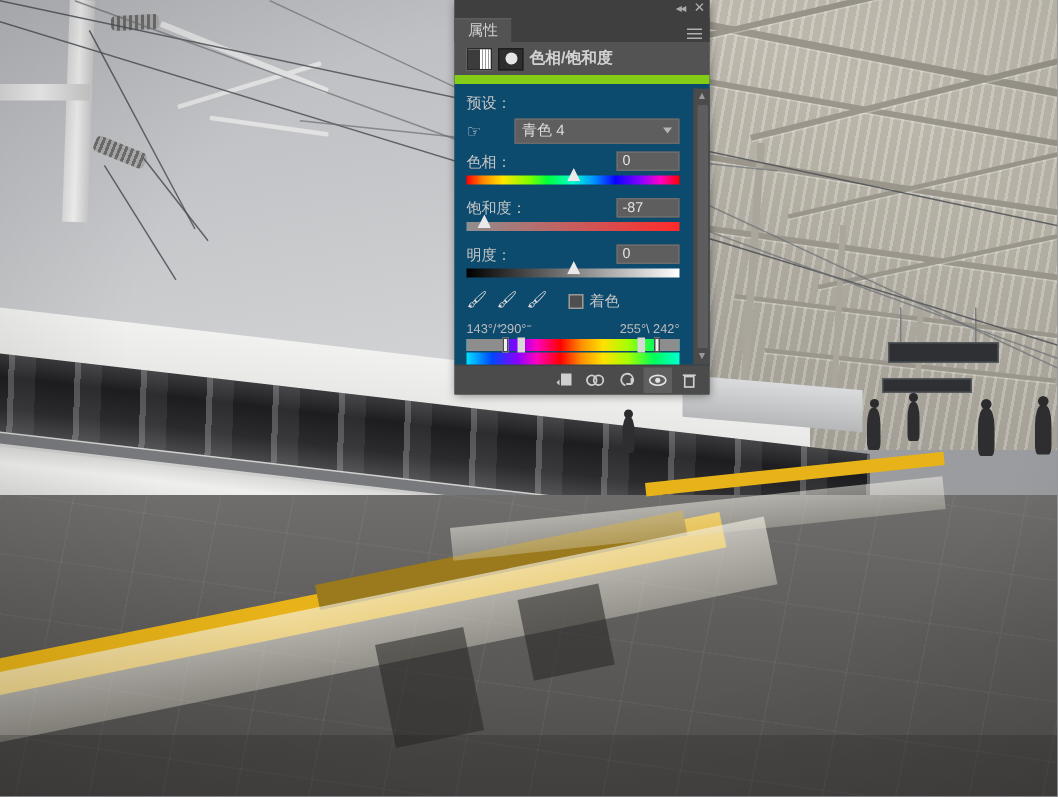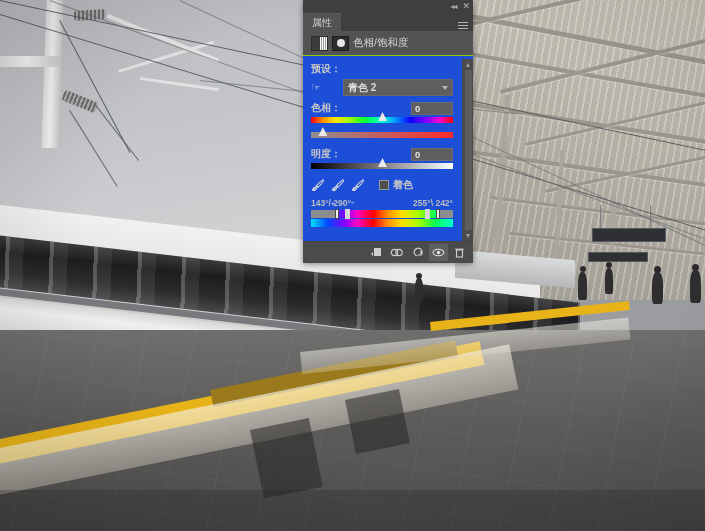--- a/index.html
+++ b/index.html
@@ -84,32 +84,32 @@
     align-items:center;justify-content:flex-end;padding-right:3px;gap:6px;}
   .collapse-icon{font-size:8px;color:#a9a9a9;line-height:1;letter-spacing:-1px;}
   .close-icon{font-size:9px;color:#b4b4b4;line-height:1;}
   .ps-tabrow{height:18px;background:#3f3f3f;display:flex;align-items:stretch;position:relative;}
   .ps-tab{background:#535353;color:#cfcfcf;font-size:10px;display:flex;align-items:center;
     padding:0 9px;border-top:1px solid #5e5e5e;}
   .ps-tabfill{flex:1;background:#3f3f3f;}
   .ps-menu{width:20px;background:#3f3f3f;display:flex;align-items:center;justify-content:center;}
   .ps-menu i{display:block;width:10px;height:1px;background:#b0b0b0;box-shadow:0 3px 0 #b0b0b0,0 6px 0 #b0b0b0;}
 
-  .ps-head{height:24px;display:flex;align-items:center;gap:4px;padding:0 8px;background:#535353;}
+  .ps-head{height:24px;display:flex;align-items:center;gap:4px;padding:0 8px;background:#535353;font-weight:bold;}
   .thumb-adj{width:15px;height:13px;background:#e8e8e8;position:relative;border:1px solid #2a2a2a;}
   .thumb-adj:before{content:"";position:absolute;left:0;top:0;width:50%;height:100%;background:#3c3c3c;}
   .thumb-adj:after{content:"";position:absolute;left:50%;top:0;width:50%;height:100%;
     background:repeating-linear-gradient(90deg,#ffffff 0 1px,#9a9a9a 1px 2px);}
   .thumb-mask{width:15px;height:13px;background:#2e2e2e;border:1px solid #1e1e1e;display:flex;
     align-items:center;justify-content:center;}
   .thumb-mask i{display:block;width:8px;height:8px;background:#e6e6e6;border-radius:50%;}
   .ps-head-title{font-size:10.5px;color:#d2d2d2;}
 
-  .ps-body{flex:1;background:#1d4ed8;position:relative;padding:3px 0 0 0;
-    border-top:1px solid #84cc16;display:flex;font-weight:bold;}
+  .ps-body{flex:1;background:#0c4a6e;position:relative;padding:3px 0 0 0;
+    border-top:6px solid #84cc16;display:flex;}
   .ps-content{flex:1;padding:3px 9px 0 8px;}
   .ps-scroll{width:10px;background:#4b4b4b;display:flex;flex-direction:column;
     align-items:center;justify-content:space-between;padding:2px 0;border-left:1px solid #464646;}
   .ps-scroll .arw{font-size:7px;color:#9a9a9a;line-height:1;}
   .ps-scroll .thumbbar{flex:1;width:7px;margin:2px 0;background:#5d5d5d;border-radius:1px;}
 
   .row{display:flex;align-items:center;margin-bottom:3px;}
   .lbl{font-size:10px;color:#c6c6c6;white-space:nowrap;}
   .select{flex:1;height:15px;background:#5e5e5e;border:1px solid #6a6a6a;color:#dcdcdc;
     font-size:10px;display:flex;align-items:center;padding:0 4px;position:relative;}
@@ -258,36 +258,40 @@
     <div class="ps-body">
       <div class="ps-content">
 
         <div class="row">
           <span class="lbl" style="width:34px">预设：</span>
         </div>
 
         <div class="row">
           <span class="hand-icon">☞</span>
           <div class="select" style="margin-left:16px">
-            <span>青色 2</span>
+            <span>青色 4</span>
             <span class="caret"></span>
           </div>
         </div>
 
         <div class="sliderblock">
           <div class="sl-top">
             <span class="sl-lbl">色相：</span>
             <span class="numbox">0</span>
           </div>
           <div class="track hue">
             <span class="thumbm" style="left:50%"></span>
           </div>
         </div>
 
         <div class="sliderblock" style="margin-top:9px">
+          <div class="sl-top">
+            <span class="sl-lbl">饱和度：</span>
+            <span class="numbox">-87</span>
+          </div>
           <div class="track sat">
             <span class="thumbm" style="left:8%"></span>
           </div>
         </div>
 
         <div class="sliderblock" style="margin-top:9px">
           <div class="sl-top">
             <span class="sl-lbl">明度：</span>
             <span class="numbox">0</span>
           </div>

